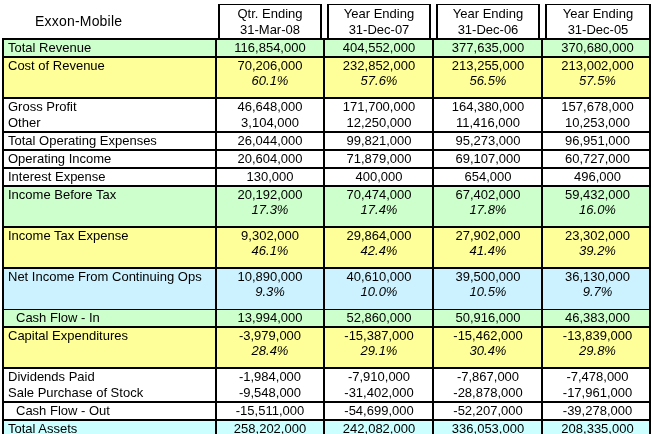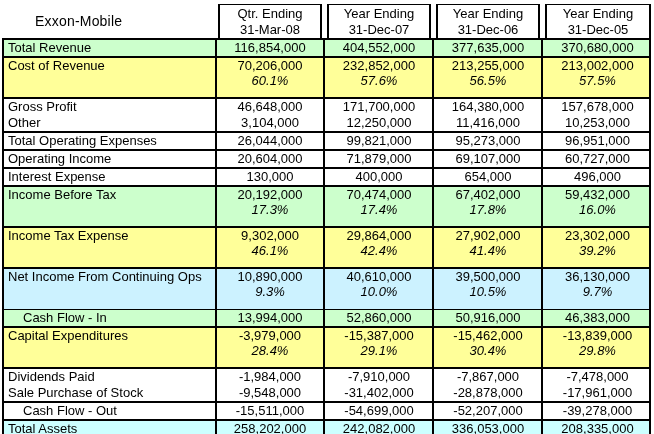--- a/index.html
+++ b/index.html
@@ -24,21 +24,21 @@
     border:1px solid #000;border-left-width:2px;border-right-width:2px;
     text-align:center;background:#fff;height:33px;margin-left:36px;
   }
   .hcell div{line-height:16px;}
   .hsp{border:none;background:#fff;}
   
   tbody td{background-color:var(--bg,#fff);}
   tbody tr{height:16px;}
   tbody tr.dbl{height:41px;}
   .lbl{padding-left:4px;text-align:left;}
-  .lbl.ind{padding-left:19px;}
+  .lbl.ind{padding-left:12px;}
   .val{text-align:center;}
   .num{line-height:16px;}
   .pctline{font-style:italic;font-size:13px;line-height:13px;}
   .ital .num{font-style:italic;font-size:11px;line-height:13px;}
   tr.ital{height:14px;}
   .dbl td{vertical-align:top;}
   
   .sp{
     background-image:linear-gradient(to right,
       rgba(0,0,0,0) 2px, #000 2px, #000 4px, rgba(0,0,0,0) 4px);

